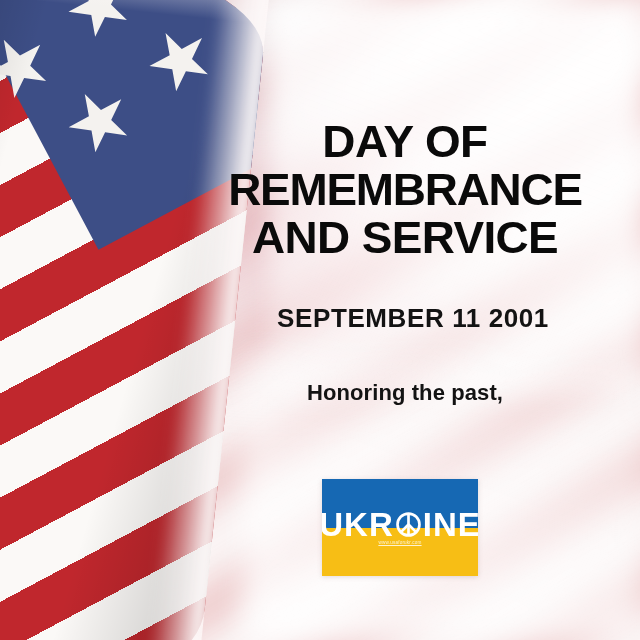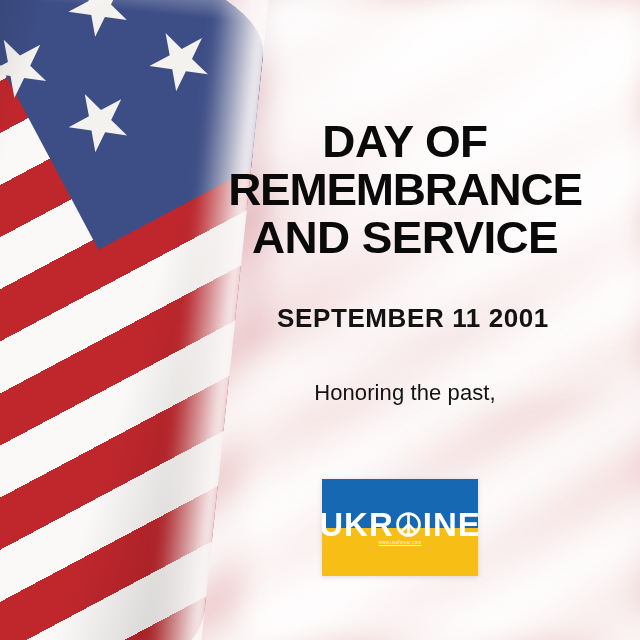--- a/index.html
+++ b/index.html
@@ -61,21 +61,21 @@
     font-family:"Liberation Sans",sans-serif;font-weight:700;font-size:45px;line-height:48px;
     letter-spacing:-0.5px;transform:scaleX(1.02);}
   .headline .l1{display:block;}
   .headline .l2{display:block;font-size:45px;letter-spacing:-1.2px;}
   .headline .l3{display:block;letter-spacing:-0.6px;}
 
   .date{position:absolute;left:8px;top:303px;width:100%;color:#131313;
     font-weight:700;font-size:26px;letter-spacing:0.6px;}
 
   .tagline{position:absolute;left:0;top:377px;width:100%;color:#131313;
-    font-weight:400;font-size:22px;line-height:31px;letter-spacing:0.1px;}
+    font-weight:700;font-size:22px;line-height:31px;letter-spacing:0.1px;}
   .tagline span{display:block;}
 
   
   .uaflag{position:absolute;left:322px;top:479px;width:156px;height:97px;
     box-shadow:0 1px 5px rgba(120,90,90,0.20);overflow:hidden;}
   .ua-blue{position:absolute;left:0;top:0;width:100%;height:50%;background:#1668b3;}
   .ua-yellow{position:absolute;left:0;top:50%;width:100%;height:50%;background:#f7be15;}
   .ua-word{position:absolute;left:0;top:28px;width:100%;height:34px;
     display:flex;align-items:center;justify-content:center;gap:0px;
     color:#ffffff;font-weight:700;font-size:33px;letter-spacing:1px;line-height:1;}

